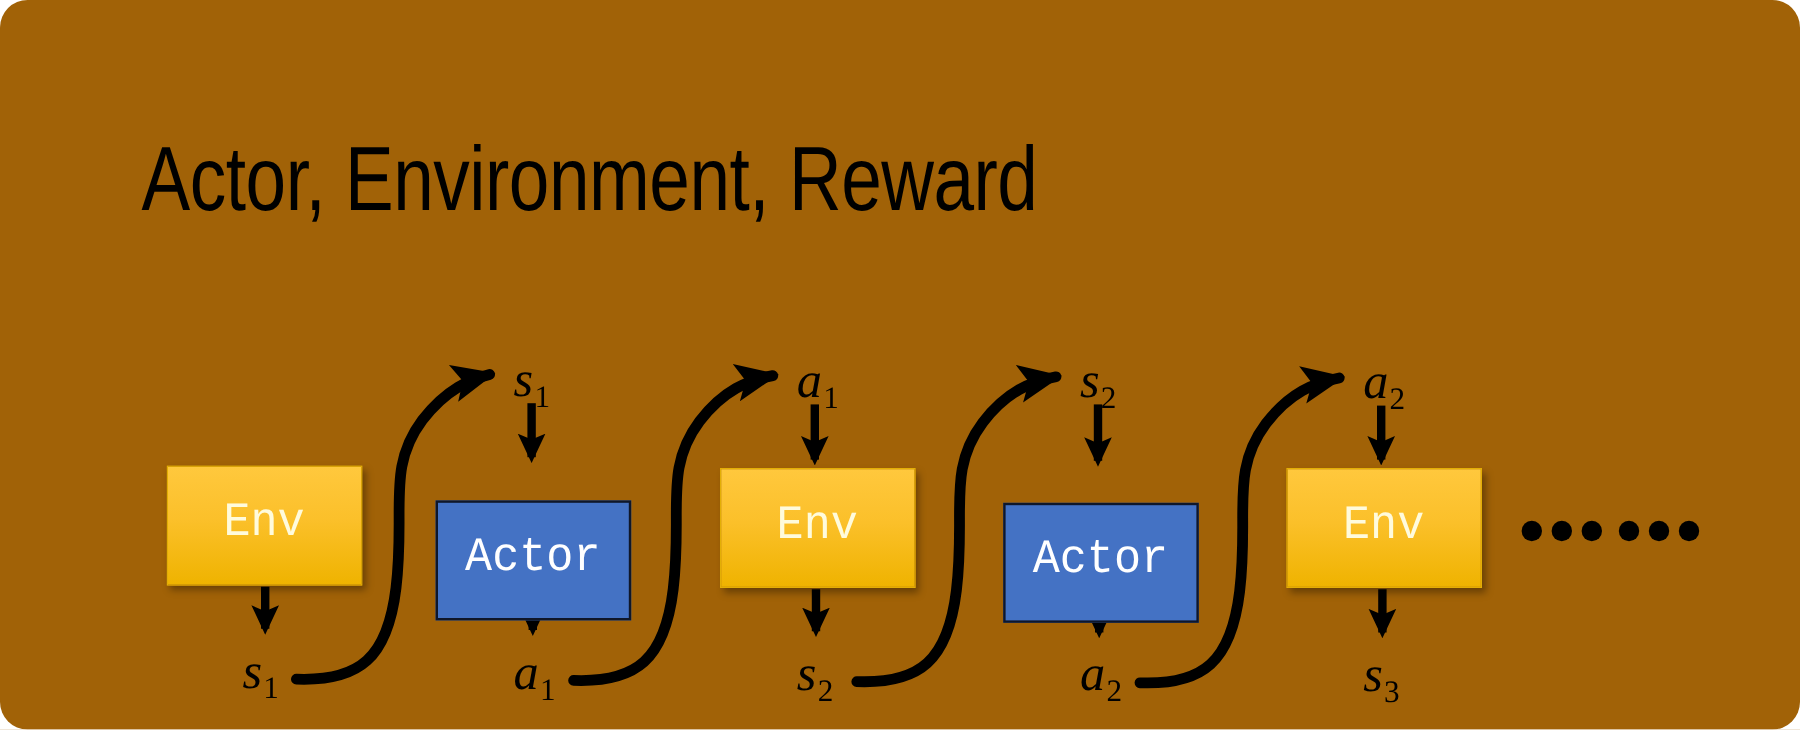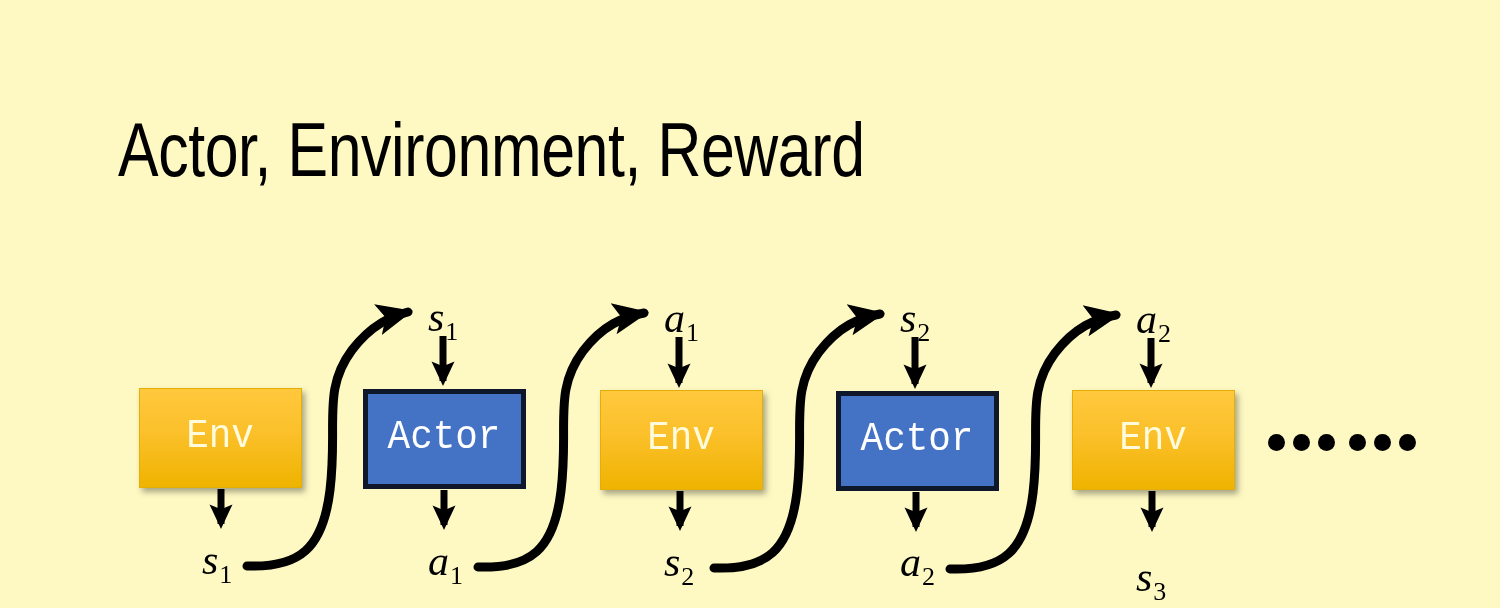--- a/index.html
+++ b/index.html
@@ -4,23 +4,24 @@
 <style>
   html, body {
     margin: 0;
     padding: 0;
     background: #ffffff;
   }
   #slide {
     position: relative;
     width: 1500px;
     height: 608px;
-    background: #fef9c3;
+    background: #a16207;
     overflow: hidden;
     font-family: "Liberation Sans", sans-serif;
+    border-radius: 23px;
   }
 
   
   #slide-title {
     position: absolute;
     left: 118px;
     top: 112px;
     font-family: "Liberation Sans", sans-serif;
     font-size: 76px;
     font-weight: 300;
@@ -54,23 +55,24 @@
   }
   .node.env {
     background: linear-gradient(to bottom, #FFC83D 0%, #FBC02A 45%, #EFB300 100%);
     border: 1px solid #E3AE05;
     color: #FFFBDC;
     font-size: 40px;
     box-shadow: 3px 4px 6px rgba(0,0,0,0.34);
   }
   .node.actor {
     background: #4472C4;
-    border: 5px solid #0f172a;
+    border: 2px solid #0f172a;
     color: #FFFFFF;
     font-size: 40px;
+    margin-top: 28px;
   }
   .node-label {
     transform: scaleX(0.94);
     line-height: 1;
     padding-bottom: 3px;
   }
 
   
   .mathlabel {
     position: absolute;
@@ -182,21 +184,21 @@
   </div>
   <div class="mathlabel" style="left:428px;top:540px;">
     <span>a</span><span class="sub">1</span>
   </div>
   <div class="mathlabel" style="left:664px;top:541px;">
     <span>s</span><span class="sub">2</span>
   </div>
   <div class="mathlabel" style="left:900px;top:541px;">
     <span>a</span><span class="sub">2</span>
   </div>
-  <div class="mathlabel" style="left:1136px;top:556px;">
+  <div class="mathlabel" style="left:1136px;top:542px;">
     <span>s</span><span class="sub">3</span>
   </div>
 
   <div id="ellipsis" style="left:1268px;top:434px;">
     <span class="dot"></span>
     <span class="gap-small"></span>
     <span class="dot"></span>
     <span class="gap-small"></span>
     <span class="dot"></span>
     <span class="gap-big"></span>

